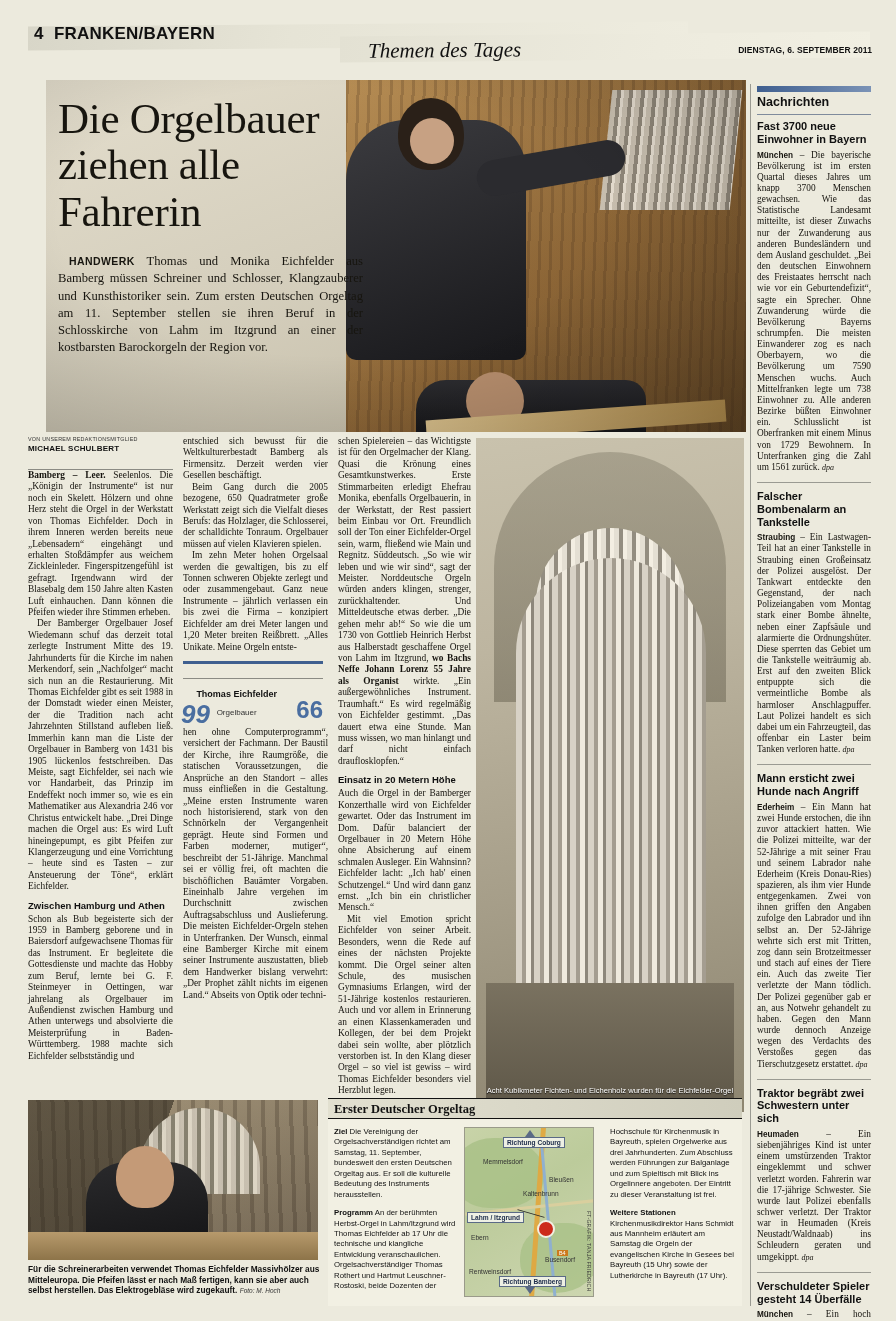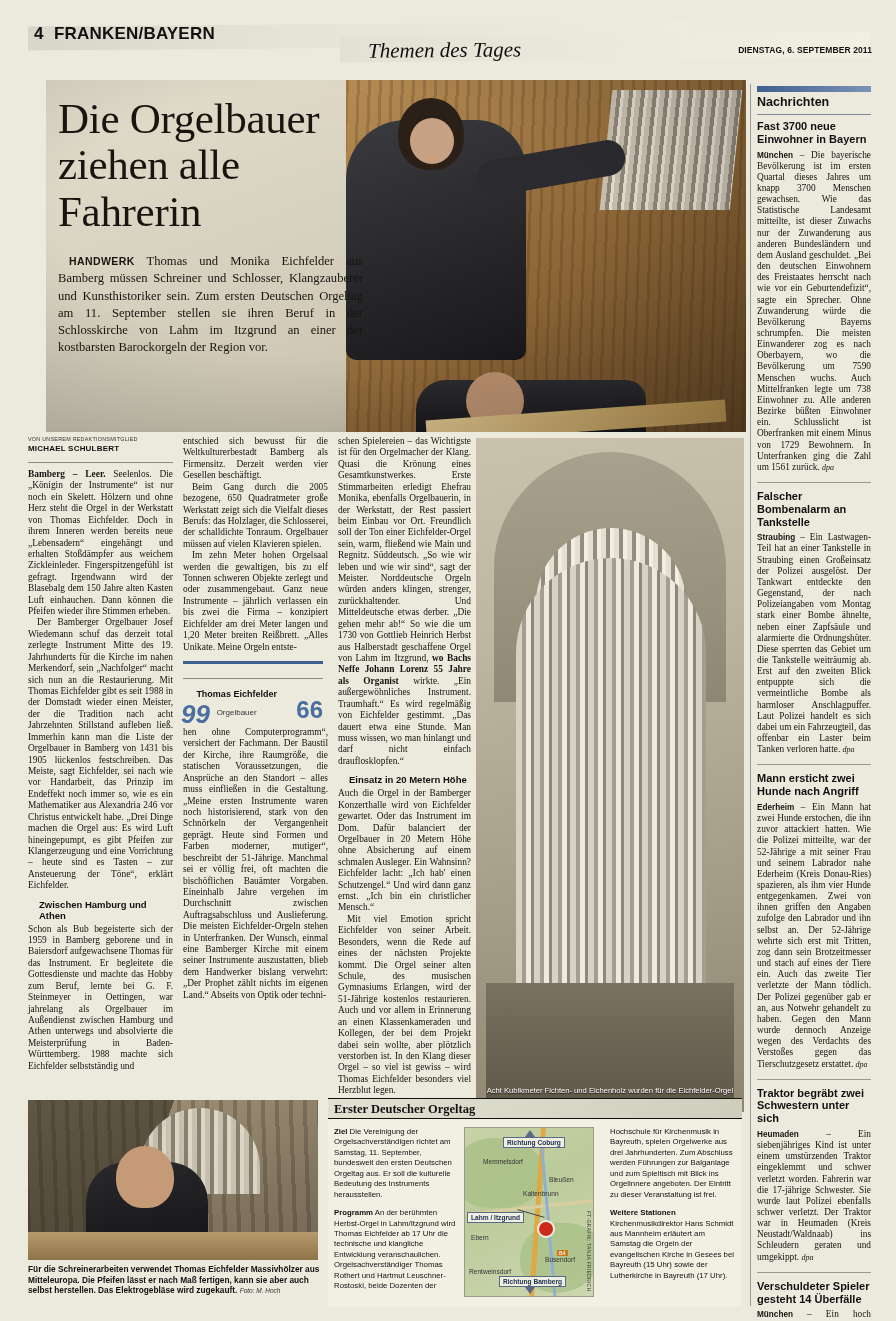--- a/index.html
+++ b/index.html
@@ -174,27 +174,27 @@
     hyphens: auto; -webkit-hyphens: auto;
   }
   .col p.noind { text-indent: 0; }
   .byline-pre {
     font-family:"Liberation Sans", sans-serif;
     font-size:5.4px; letter-spacing:.25px; color:#333; margin-bottom:2px;
   }
   .byline-name {
     font-family:"Liberation Sans", sans-serif;
     font-weight:bold; font-size:8px; letter-spacing:.2px; color:#111;
-    padding-bottom:9px; margin-bottom:6px;
+    padding-bottom:16px; 
     border-bottom:1px solid #8b8b84;
   }
   .subhead {
     font-family:"Liberation Sans", sans-serif;
     font-weight:bold; font-size:9.5px; color:#111;
-    margin:7px 0 3px 11px;
+    margin:7px 0 3px 0;
   }
 
   
   .pullquote {
     width: 140px; margin: 8px 0 8px 0;
     border-top: 3px solid #3f5f8f;
     padding-top: 8px;
   }
   .pq-text {
     font-family:"Liberation Serif", serif; font-style: italic;

